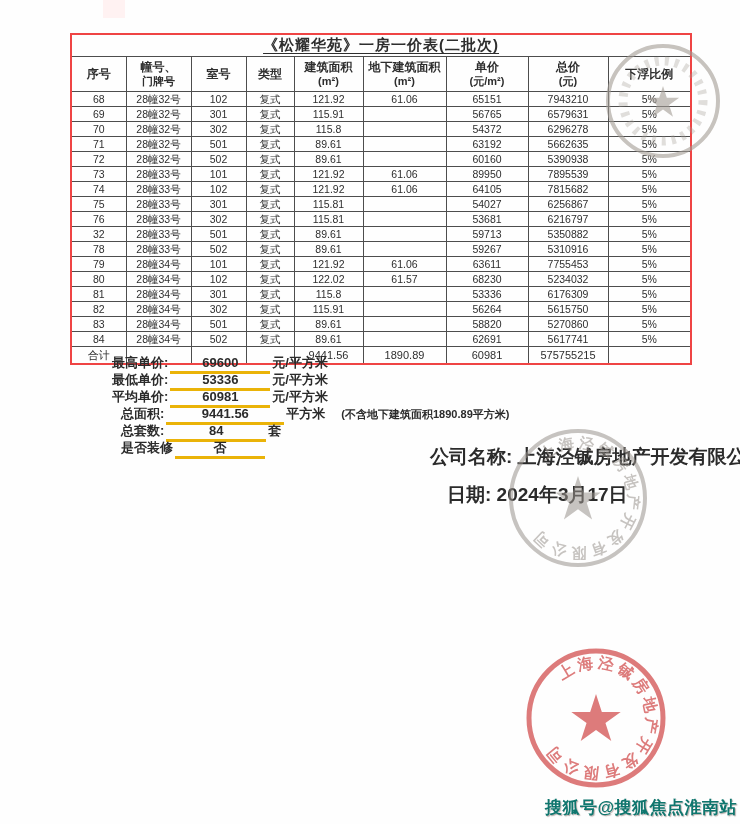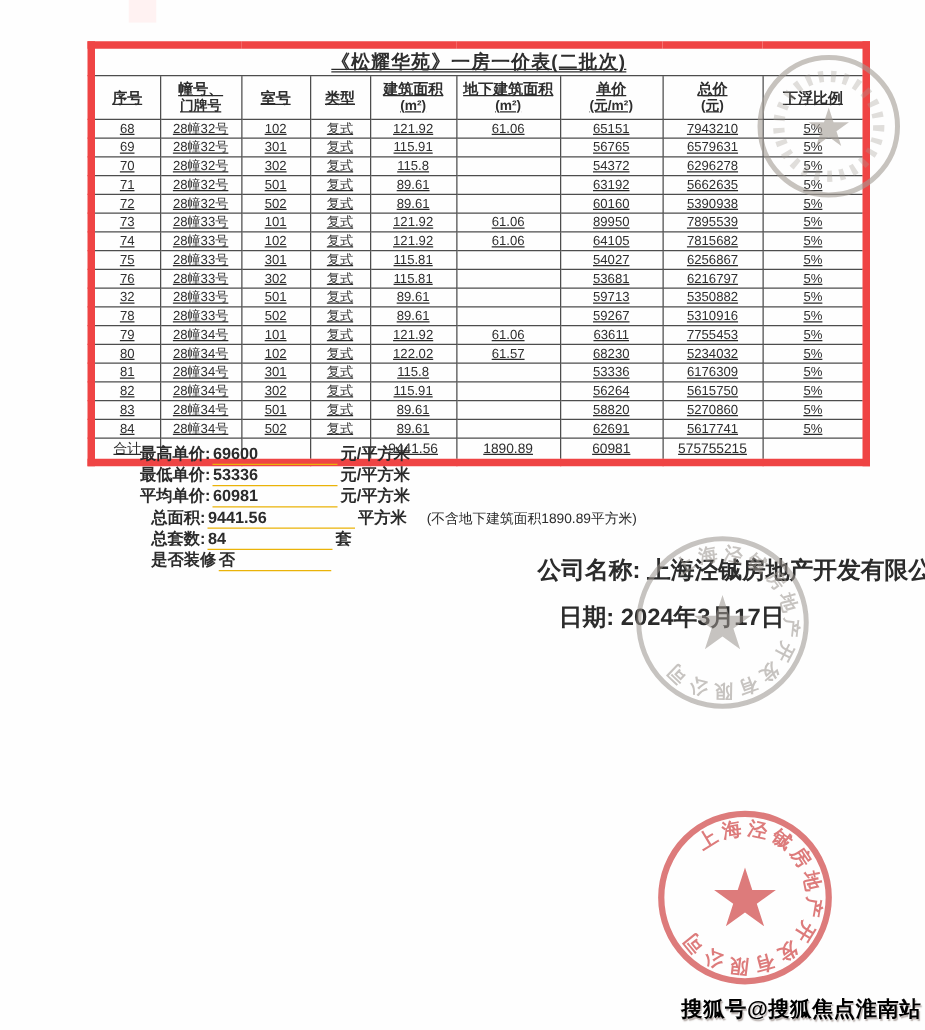--- a/index.html
+++ b/index.html
@@ -7,63 +7,63 @@
     position:relative; width:740px; height:824px; background:#fefefe;
     font-family:"Liberation Sans","DejaVu Sans",sans-serif; color:#2b2b2b; overflow:hidden;
   }
   
   .scan-mark { position:absolute; left:103px; top:0; width:22px; height:18px;
     background:#ffecec; opacity:.7; }
 
   
   table.price-table {
     position:absolute; left:70px; top:33px; width:620px;
-    border-collapse:collapse; table-layout:fixed; border:6px solid #ef4444;text-decoration:underline;
+    border-collapse:collapse; table-layout:fixed; border:2px solid #ef4444;
   }
   .price-table th, .price-table td {
     border:1px solid #4d4d4d; text-align:center; padding:0; overflow:hidden;
     color:#2e2e2e;
   }
   .title-row th {
     height:21px; font-size:15px; font-weight:bold; letter-spacing:1px;
     text-decoration:underline; text-underline-offset:3px;
   }
   .head-row th { height:34px; font-size:12px; font-weight:bold; line-height:1.25; }
   .head-row .h2 { font-size:11px; font-weight:bold; }
   .data-body td { height:14px; font-size:10.5px; line-height:14px; }
   tr.total-row td { height:16px; font-size:11px; line-height:16px; }
 
   
   .summary { position:absolute; left:112px; top:354px; font-size:13px; font-weight:600; }
   .sumline { height:17px; line-height:17px; white-space:nowrap; }
   .sumline .svalue {
-    display:inline-block; border-bottom:1px solid #eab308;
+    display:inline-block; text-align:center; border-bottom:3px solid #eab308;
     width:100px; margin:0 2px;
   }
   .sumline.sum3 .svalue { width:118px; }
   .sumline.sum5 .svalue { width:90px; }
   .sumline.sum3, .sumline.sum4, .sumline.sum5 { padding-left:9px; }
-  .sumline .snote { font-size:11px; font-weight:400; margin-left:16px; }
+  .sumline .snote { font-size:11px; font-weight:700; margin-left:16px; }
 
   
   .company { position:absolute; left:430px; top:446px; font-size:19px; font-weight:600;
     line-height:22px; white-space:nowrap; }
   .company .date-line { padding-left:17px;margin-top:16px; }
 
   
   .stamp { position:absolute; pointer-events:none; }
   .stamp-top    { left:604px; top:42px;  width:118px; height:118px; color:#a39c95; opacity:.6; }
   .stamp-middle { left:506px; top:426px; width:144px; height:144px; color:#9a948e; opacity:.55; }
   .stamp-bottom { left:524px; top:646px; width:144px; height:144px; color:#d65f5f; opacity:.82; }
   .stamp svg { width:100%; height:100%; }
 
   
   .watermark {
     position:absolute; left:545px; top:796px; font-size:17px; font-weight:bold;
-    letter-spacing:.5px; color:#000000; white-space:nowrap;
+    letter-spacing:.5px; color:#0f766e; white-space:nowrap;
     text-shadow:-1px -1px 0 rgba(255,255,255,.95), 1px 1px 1px rgba(90,70,65,.45);
   }
 </style>
 </head>
 <body>
 
 <div class="page">
 
   <div class="scan-mark"></div>
 

